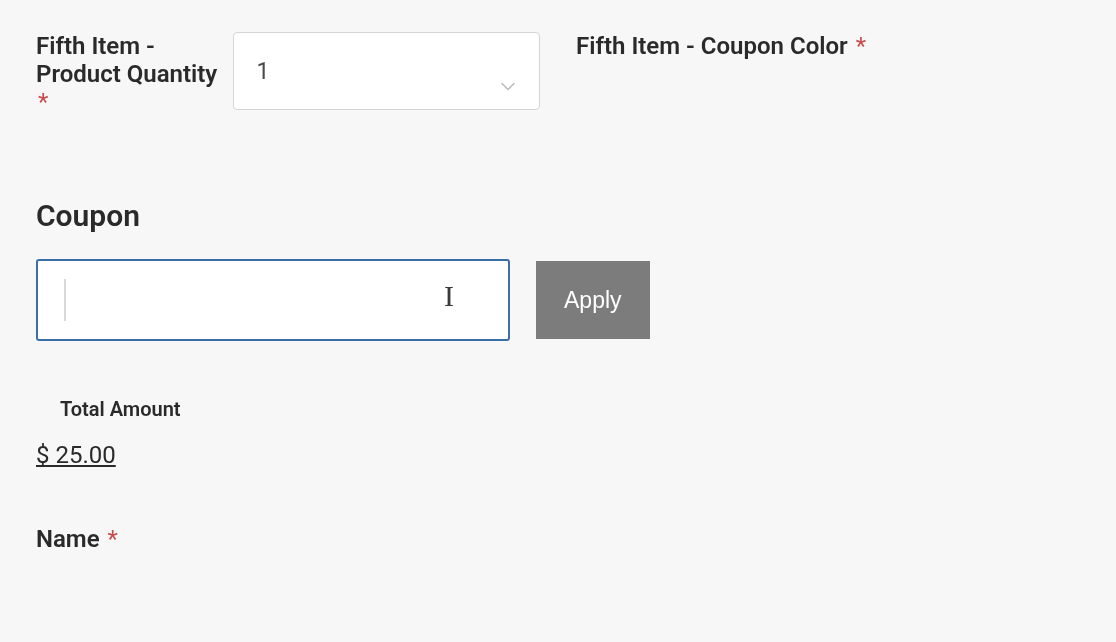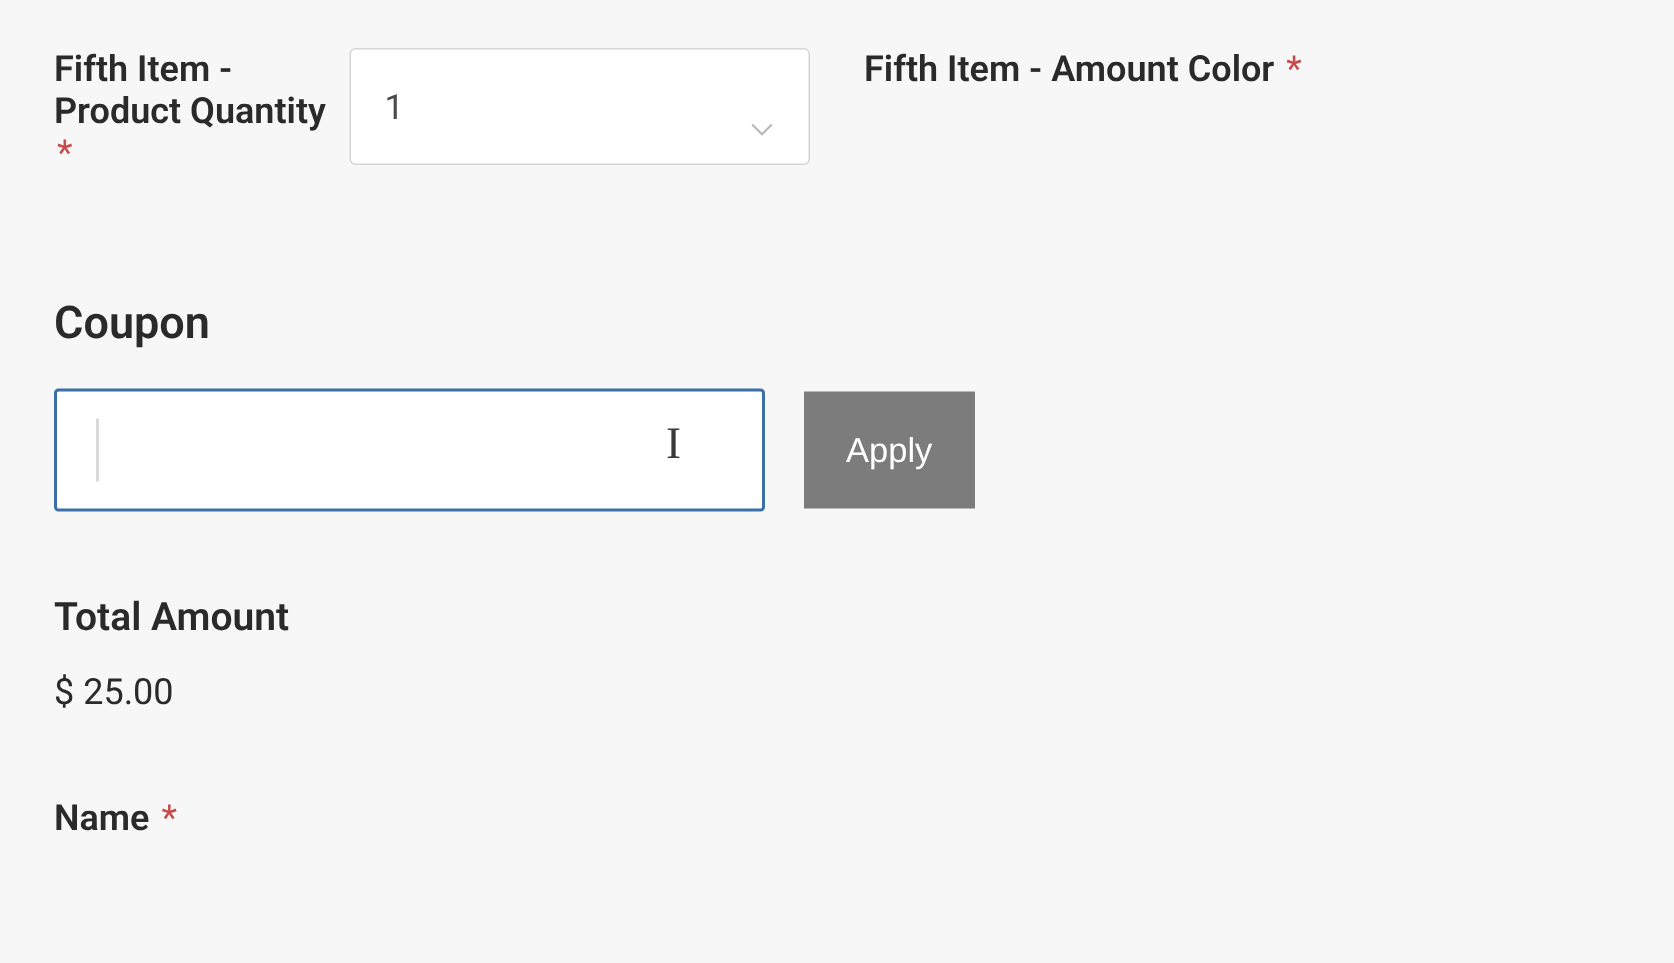--- a/index.html
+++ b/index.html
@@ -120,29 +120,31 @@
       color: #ffffff;
       border: none;
       font-size: 23px;
       font-weight: 400;
       cursor: pointer;
     }
     .total-section {
       margin-bottom: 56px;
     }
     .total-label {
-      font-size: 26px;
+      font-size: 20px;
       font-weight: 600;
       color: #2a2a2a;
       margin-bottom: 20px;
+      margin-left: 24px;
     }
     .total-value {
       font-size: 24px;
       font-weight: 400;
       color: #2a2a2a;
+      text-decoration: underline;
     }
     .name-label {
       font-size: 24px;
       font-weight: 600;
       color: #2a2a2a;
     }
   </style>
 </head>
 <body>
 
@@ -159,21 +161,21 @@
       <span class="chevron">
         <svg viewBox="0 0 16 10">
             <path d="M1 1 L8 8 L15 1 L14 0 L8 6 L2 0 Z"></path>
           </svg>
       </span>
     </div>
   </div>
 
   <div class="field">
     <div class="label">
-      <span>Fifth Item - Amount Color</span>
+      <span>Fifth Item - Coupon Color</span>
       <span class="required">*</span>
     </div>
   </div>
 </div>
 
 <div class="coupon-section">
   <div class="coupon-label">Coupon</div>
   <div class="coupon-row">
     <div class="coupon-input-wrap">
       <input type="text" class="coupon-input" value="" style="">

